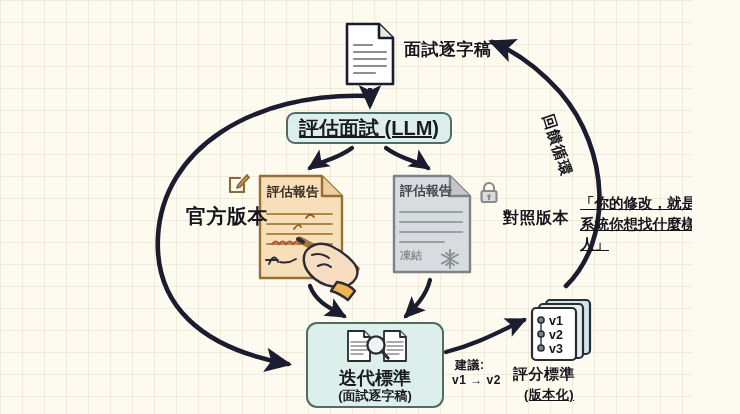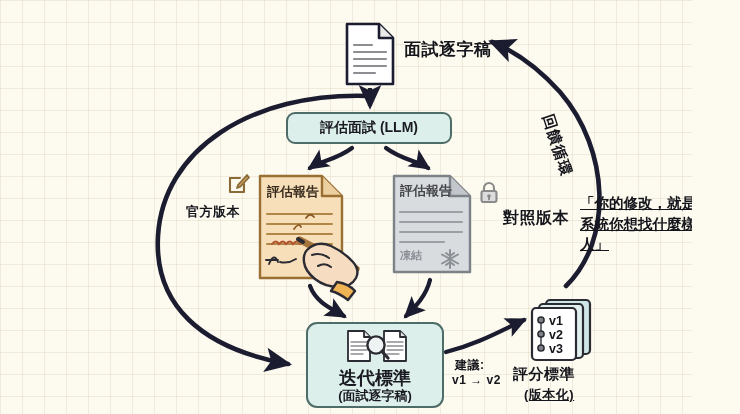--- a/index.html
+++ b/index.html
@@ -40,34 +40,35 @@
   #transcript-label { left: 404px; top: 38px; font-size: 17px; }
 
   
   #llm-box {
     left: 286px; top: 112px;
     width: 166px; height: 32px;
     background: #dcefea;
     border: 2px solid #4e6d68;
     border-radius: 9px;
     display: flex; align-items: center; justify-content: center;
-    font-size: 14px; font-weight: bold;
+    font-size: 20px; font-weight: bold;
     box-sizing: border-box;
+    text-decoration: underline;
   }
 
   
   #official-card {
     left: 258px; top: 174px;
     width: 86px; height: 106px;
   }
   #official-title {
     position: absolute; left: 9px; top: 9px;
     font-size: 13px; font-weight: bold; color: #3a2d20;
   }
-  #official-label { left: 186px; top: 203px; font-size: 13px; }
+  #official-label { left: 186px; top: 203px; font-size: 20px; }
   #edit-icon-wrap { position: absolute; left: 228px; top: 172px; width: 22px; height: 22px; }
 
   
   #frozen-card { left: 392px; top: 174px; width: 80px; height: 100px; }
   #frozen-title {
     position: absolute; left: 8px; top: 8px;
     font-size: 13px; font-weight: bold; color: #45474c;
   }
   #frozen-state {
     position: absolute; left: 8px; top: 74px;

